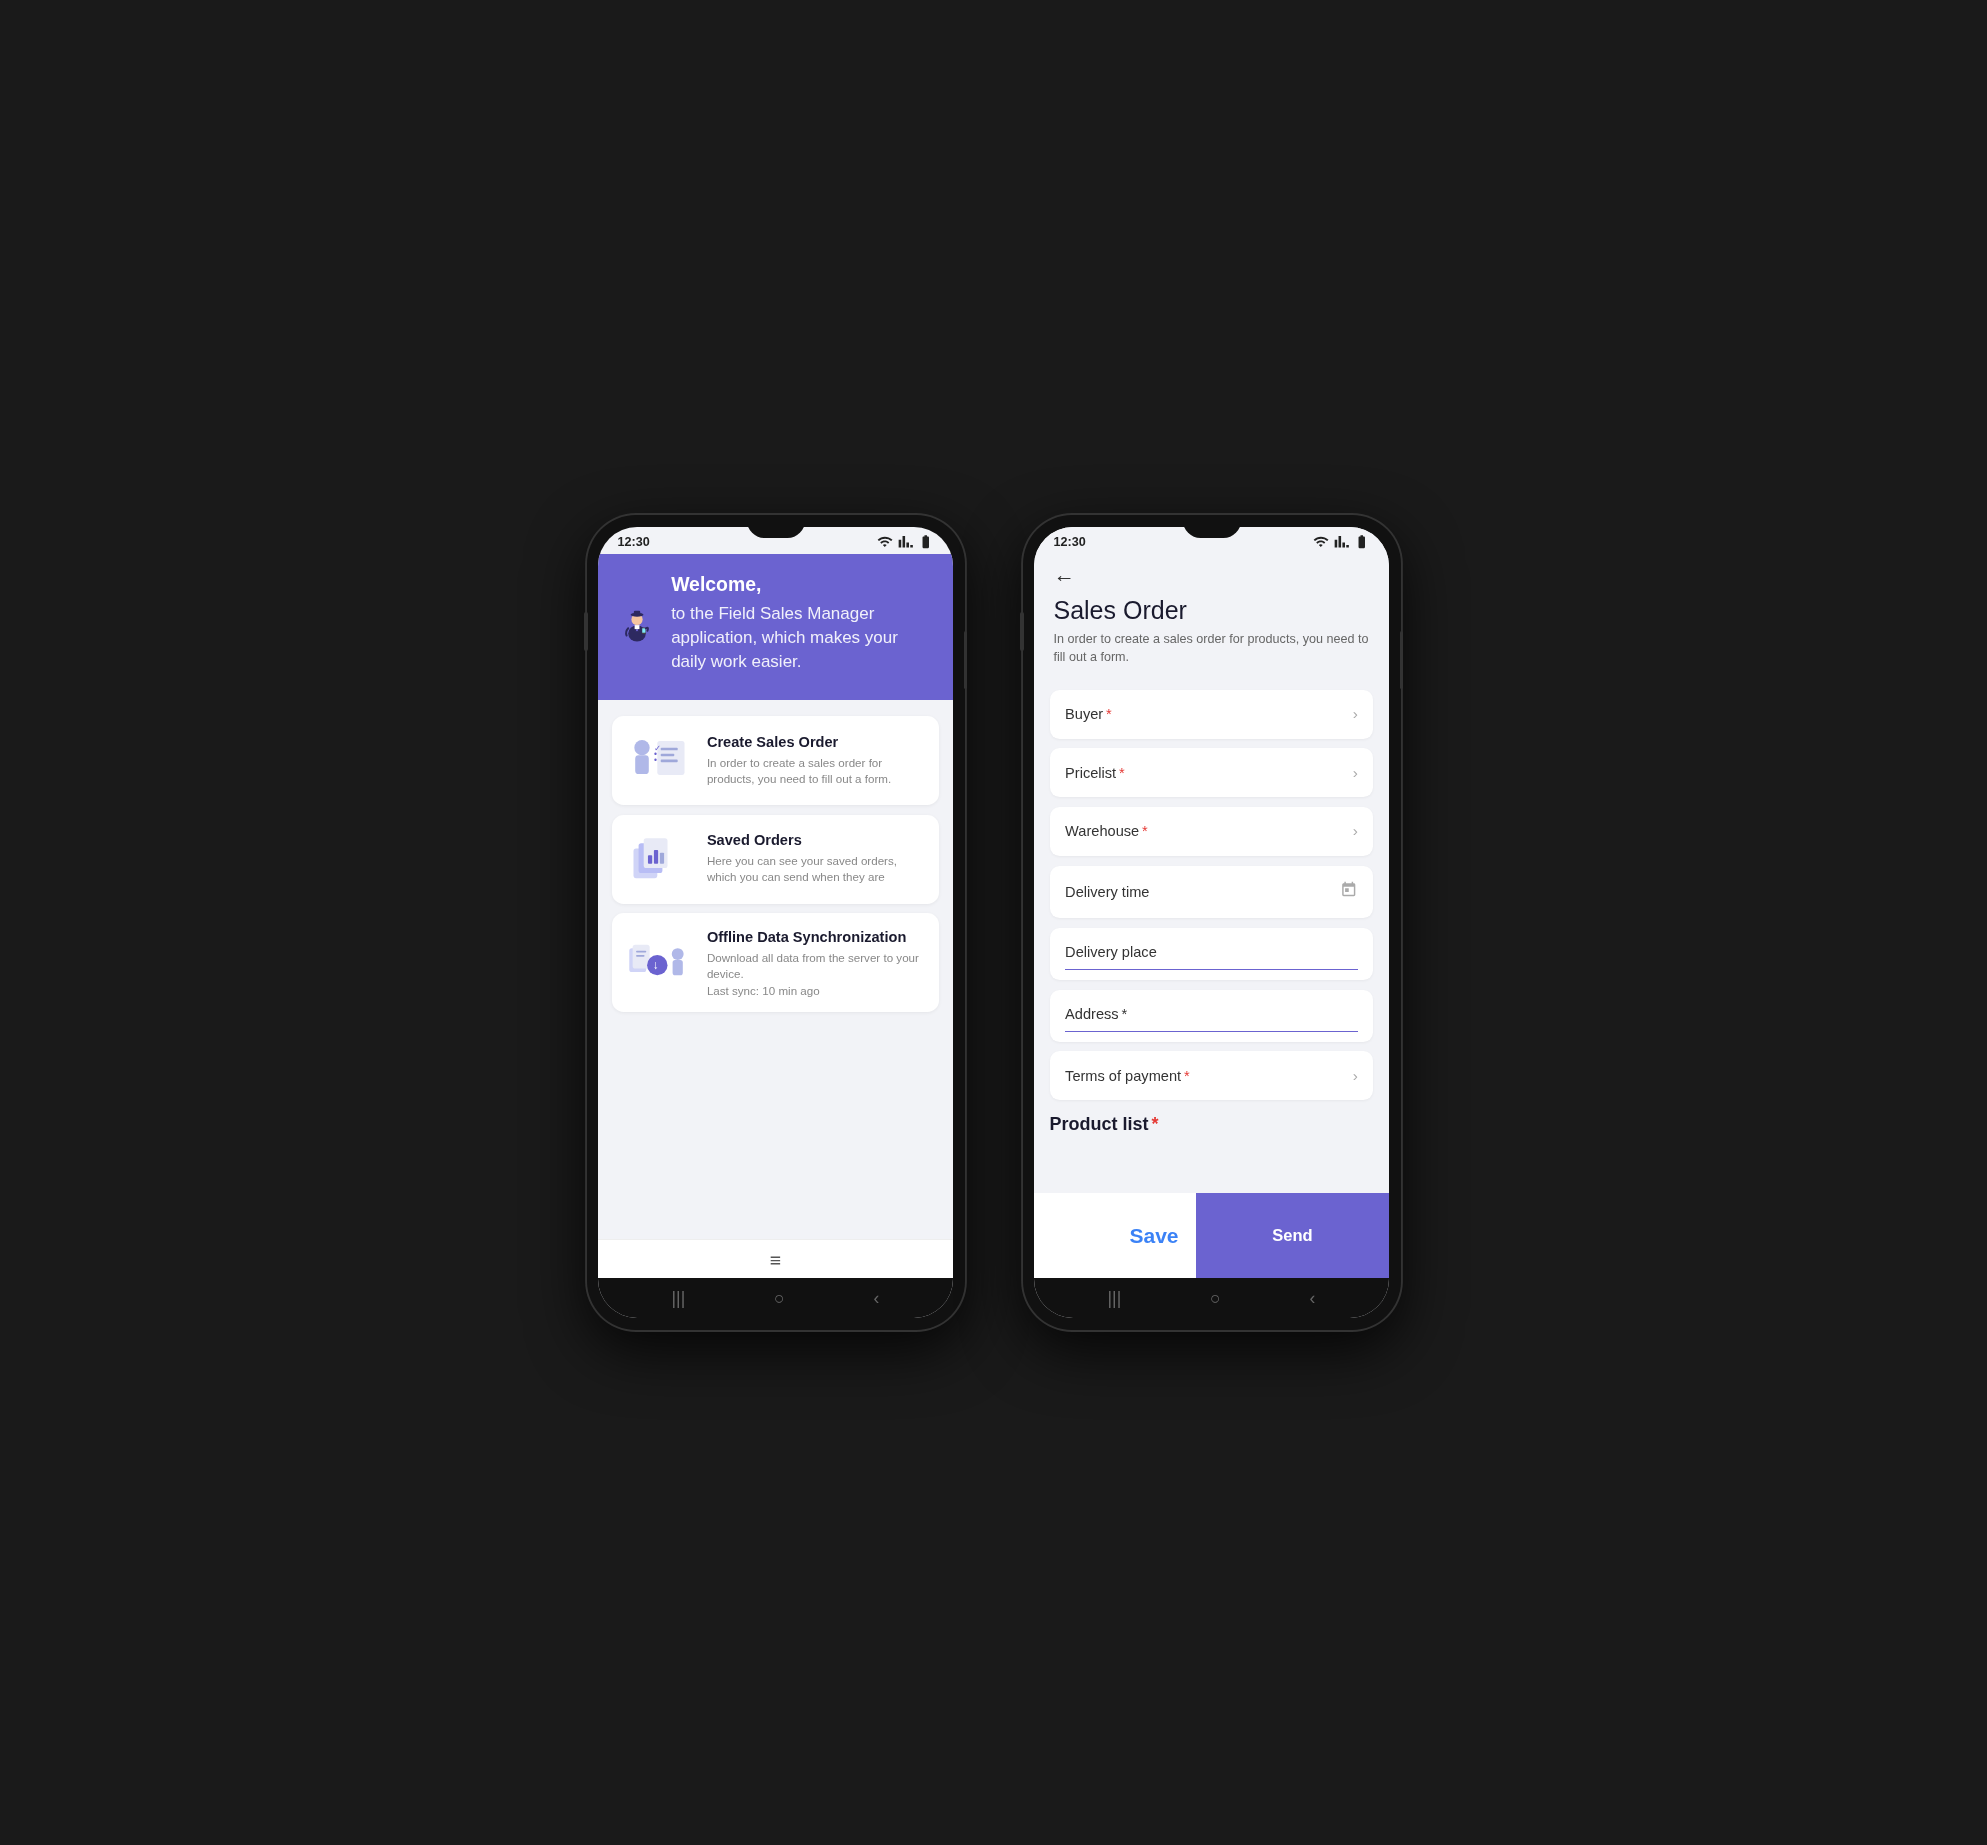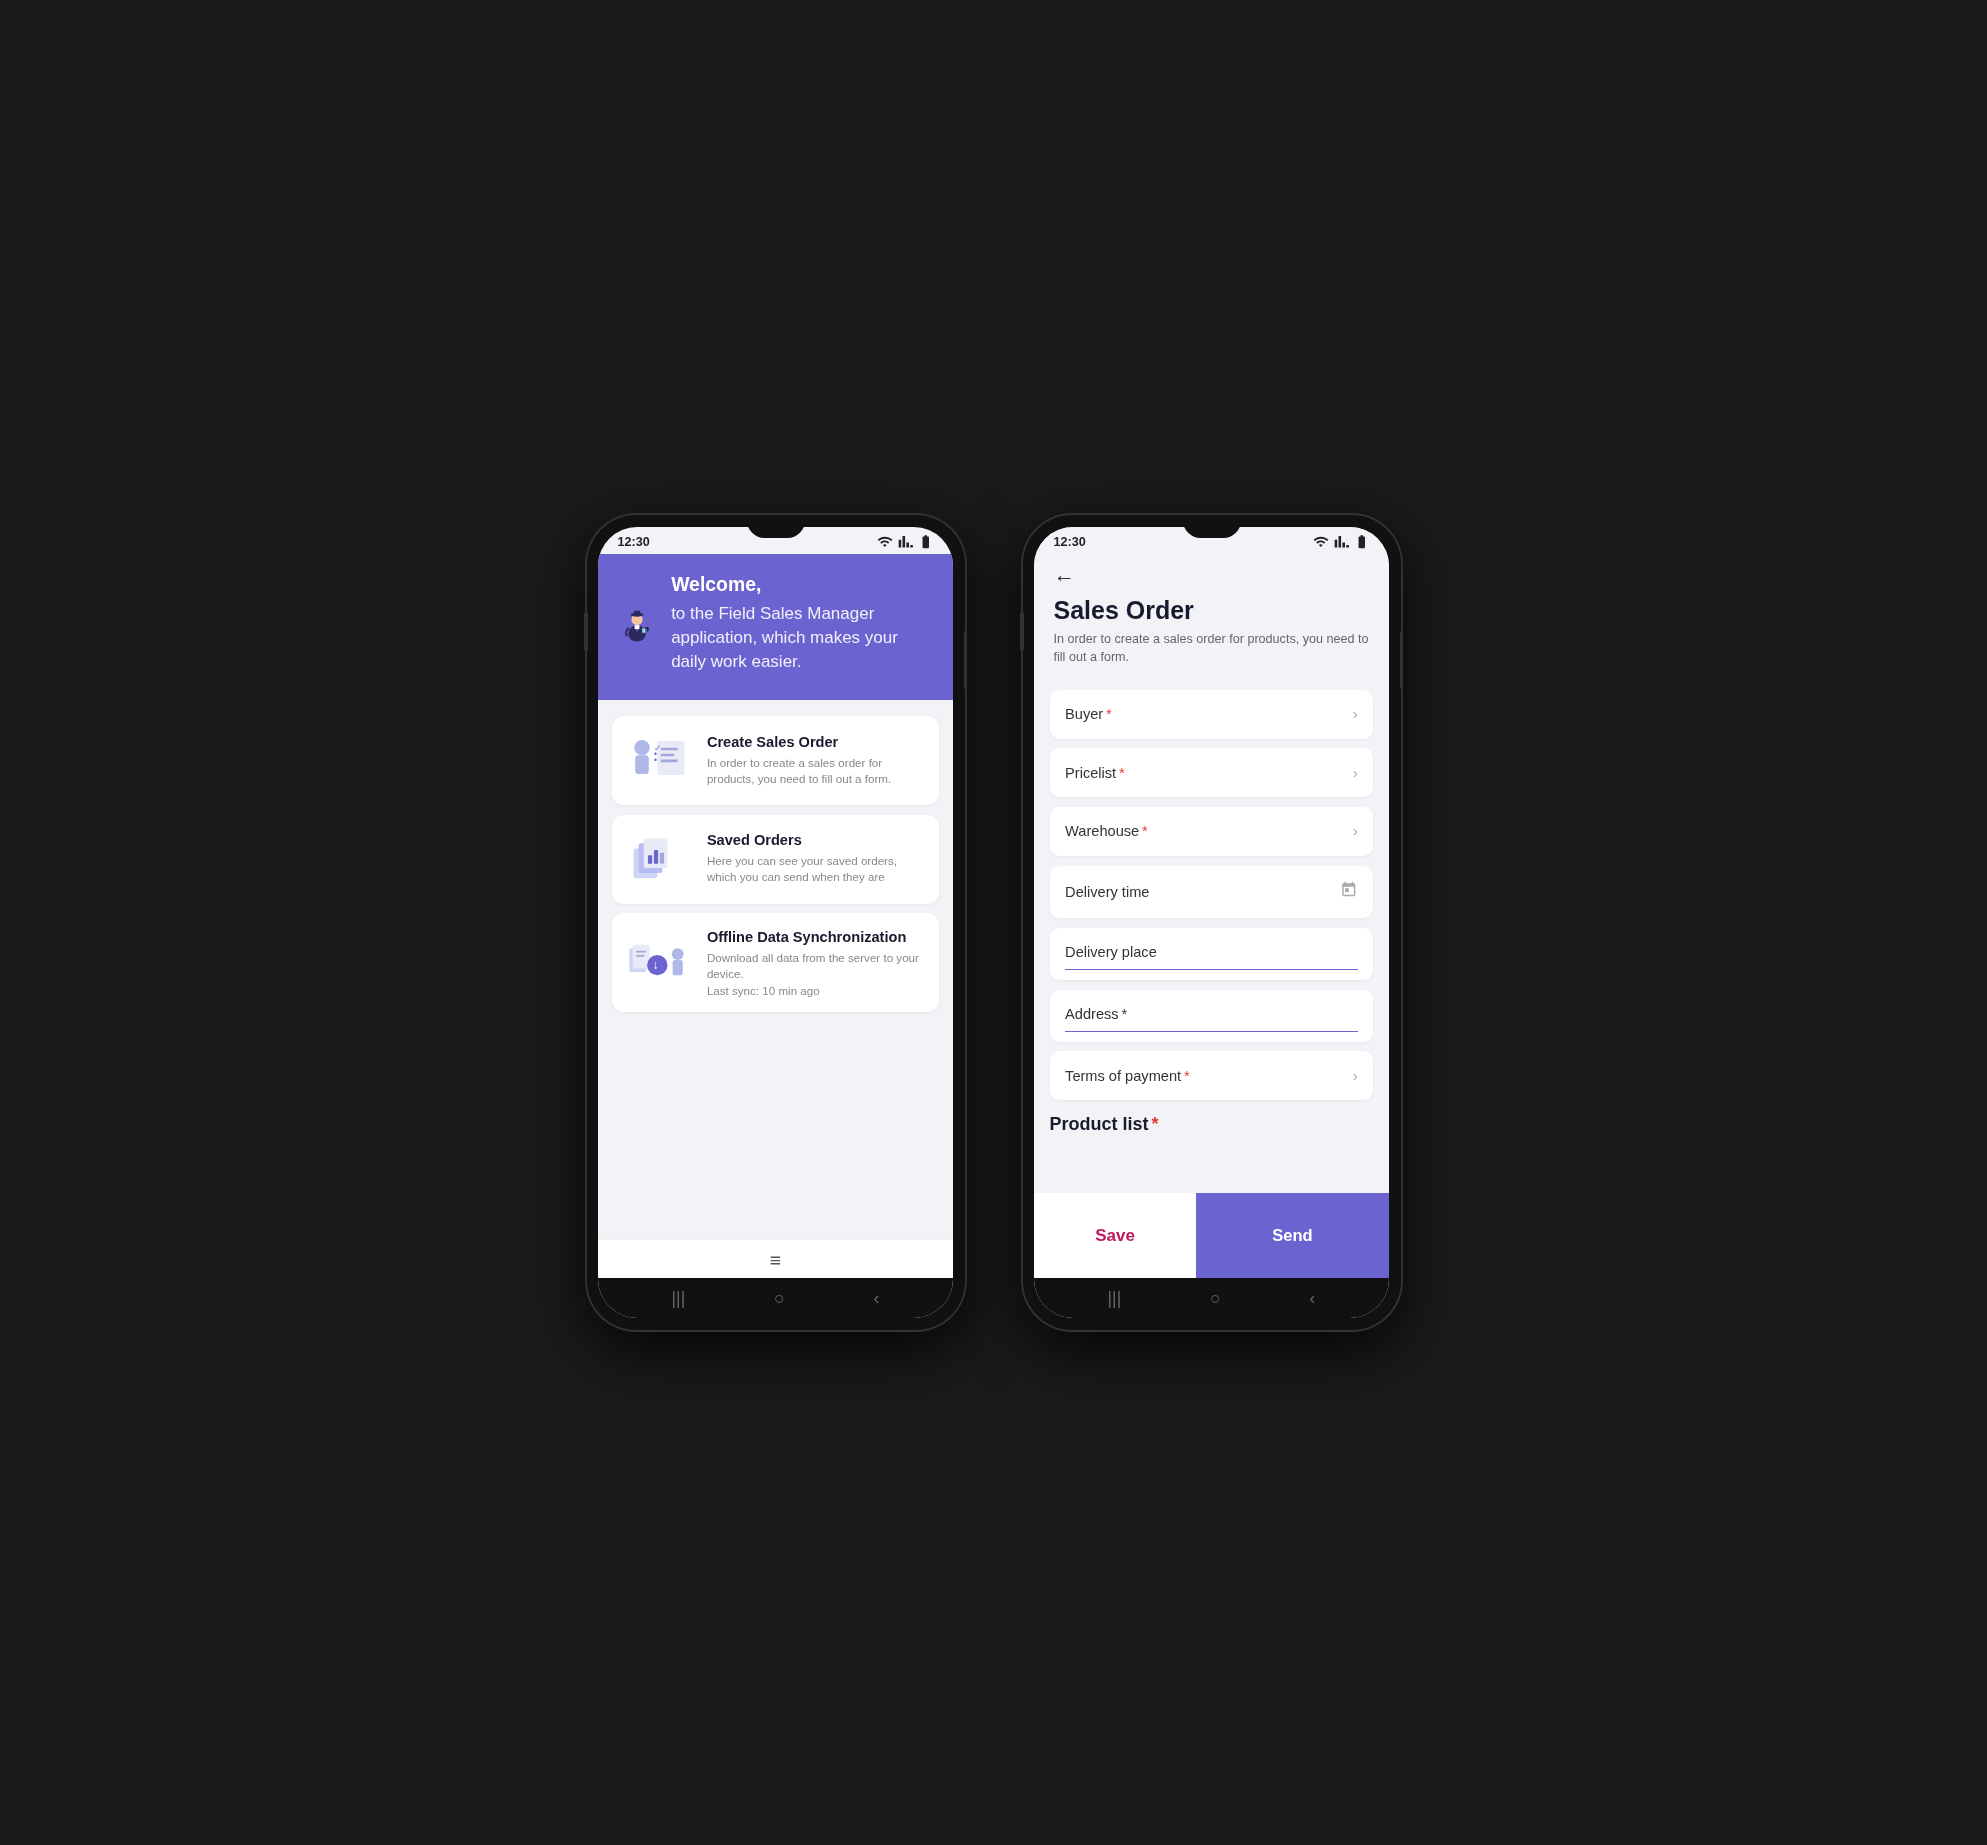--- a/index.html
+++ b/index.html
@@ -160,21 +160,21 @@
       flex-shrink: 0;
     }
     .back-btn {
       font-size: 21.3px;
       color: #333;
       margin-bottom: 7.8px;
       cursor: pointer;
     }
     .form-title {
       font-size: 25px;
-      font-weight: 700;
+      font-weight: 400;
       color: #1a1a2e;
       margin-bottom: 5.8px;
     }
     .form-subtitle {
       font-size: 12.6px;
       color: #666;
       line-height: 1.4;
     }
 
     .form-body {
@@ -237,24 +237,25 @@
 
     .form-footer {
       display: flex;
       flex-shrink: 0;
     }
     .btn-save {
       flex: 1;
       padding: 17.5px;
       background: white;
       border: none;
-      font-size: 17px;
+      font-size: 21px;
       font-weight: 600;
-      color: #be185d;
+      color: #3b82f6;
       cursor: pointer;
+      text-align: right;
     }
     .btn-send {
       flex: 1;
       padding: 33px;
       background: #6b63d0;
       border: none;
       font-size: 16.5px;
       font-weight: 600;
       color: white;
       cursor: pointer;

